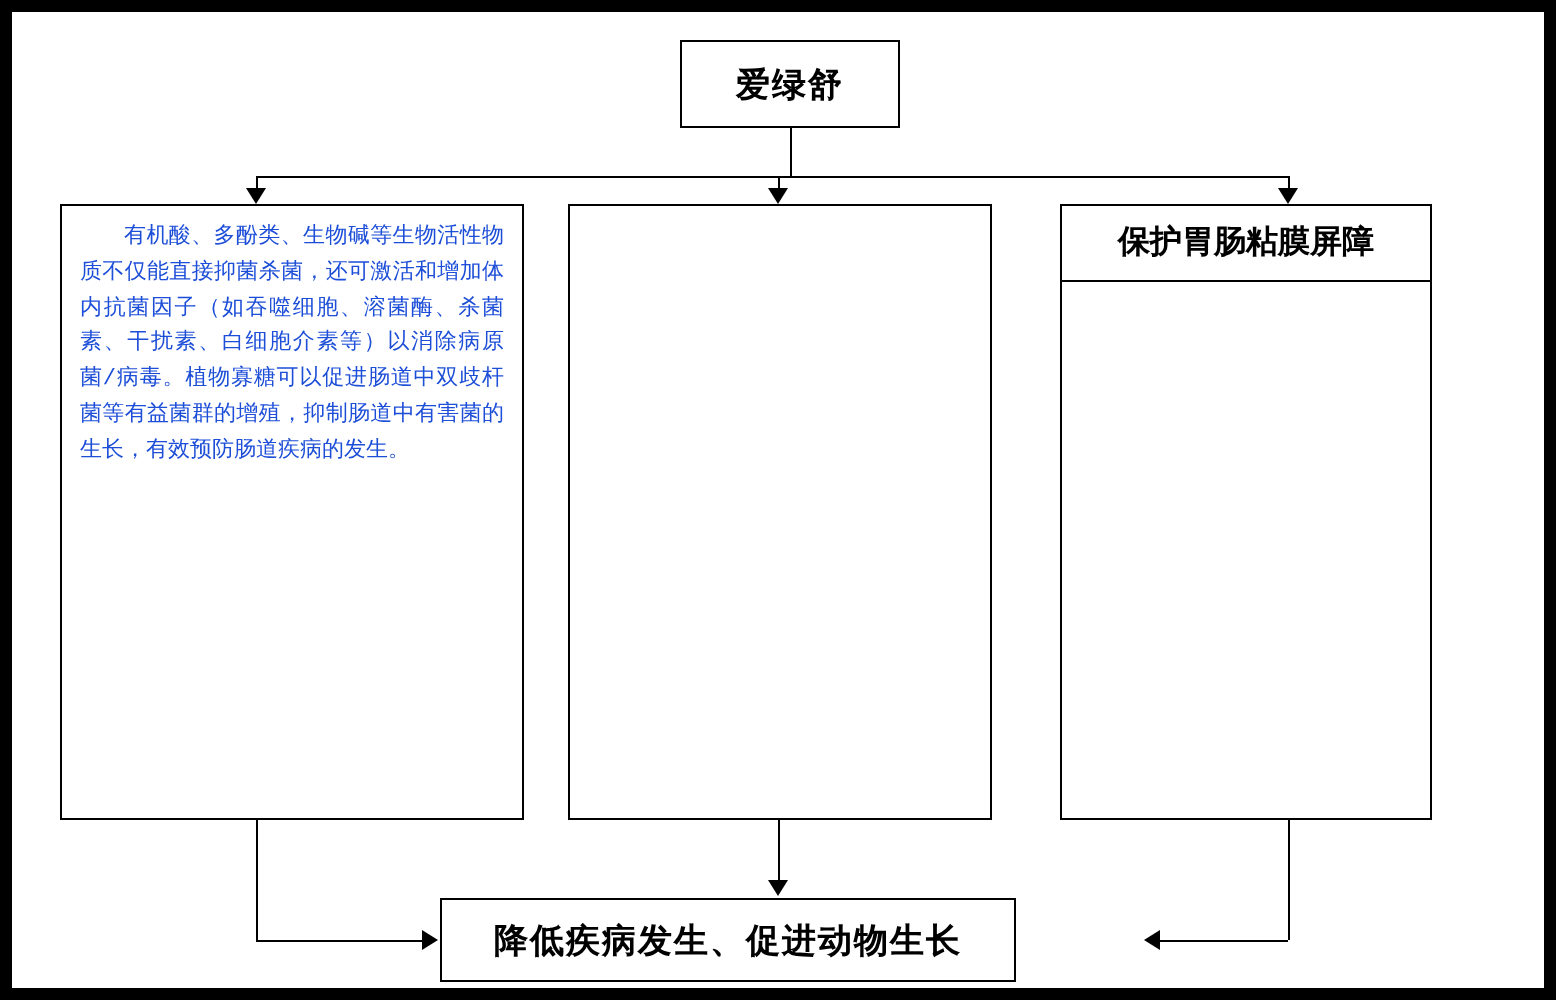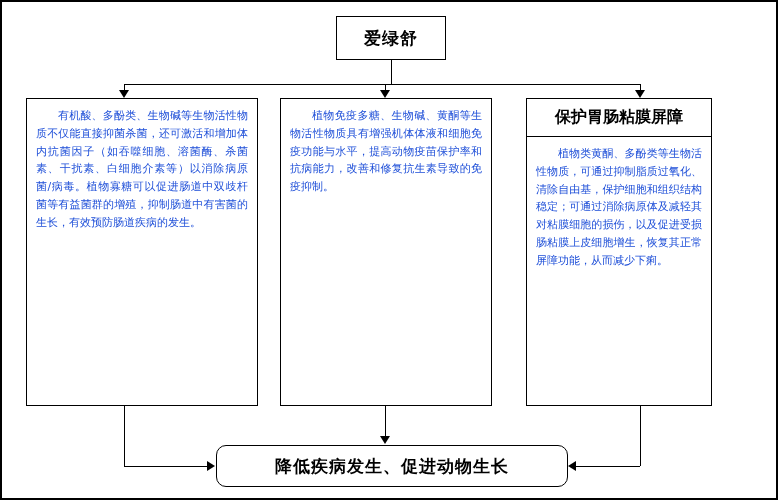--- a/index.html
+++ b/index.html
@@ -9,22 +9,23 @@
   }
   body {
     font-family: "DejaVu Sans", "Liberation Sans", sans-serif;
   }
   #page {
     position: relative;
     width: 778px;
     height: 500px;
     background: #ffffff;
     overflow: hidden;
-    border: 2px solid #000000;
+    border: 6px solid #000000;
     box-sizing: border-box;
+    font-family: Liberation Mono, monospace;
   }
 
   .box {
     position: absolute;
     border: 1px solid #000000;
     background: #ffffff;
     box-sizing: border-box;
   }
 
   .title-box {
@@ -77,23 +78,22 @@
     color: #1d4ed8;
     text-indent: 2em;
     text-align: justify;
     box-sizing: border-box;
   }
 
   
   #bottom-node {
     left: 214px;
     top: 443px;
-    width: 352px;
+    width: 288px;
     height: 42px;
-    border-radius: 10px;
   }
 
   
   .ln {
     position: absolute;
     background: #000000;
   }
   .ln-h { height: 1px; }
   .ln-v { width: 1px; }
 
@@ -140,26 +140,24 @@
   <div class="arrow-down" style="left:378px; top:88px;"></div>
 
   <div class="ln ln-v" style="left:638px; top:82px; height:8px;"></div>
   <div class="arrow-down" style="left:633px; top:88px;"></div>
 
   <div class="col" id="col-1">
     <div class="col-body">有机酸、多酚类、生物碱等生物活性物质不仅能直接抑菌杀菌，还可激活和增加体内抗菌因子（如吞噬细胞、溶菌酶、杀菌素、干扰素、白细胞介素等）以消除病原菌/病毒。植物寡糖可以促进肠道中双歧杆菌等有益菌群的增殖，抑制肠道中有害菌的生长，有效预防肠道疾病的发生。</div>
   </div>
 
   <div class="col" id="col-2">
-    <div class="col-body">植物免疫多糖、生物碱、黄酮等生物活性物质具有增强机体体液和细胞免疫功能与水平，提高动物疫苗保护率和抗病能力，改善和修复抗生素导致的免疫抑制。</div>
   </div>
 
   <div class="col" id="col-3">
     <div class="col-header">保护胃肠粘膜屏障</div>
-    <div class="col-body">植物类黄酮、多酚类等生物活性物质，可通过抑制脂质过氧化、清除自由基，保护细胞和组织结构稳定；可通过消除病原体及减轻其对粘膜细胞的损伤，以及促进受损肠粘膜上皮细胞增生，恢复其正常屏障功能，从而减少下痢。</div>
   </div>
 
   <div class="ln ln-v" style="left:122px; top:404px; height:60px;"></div>
   <div class="ln ln-h" style="left:122px; top:464px; width:84px;"></div>
   <div class="arrow-right" style="left:205px; top:459px;"></div>
 
   <div class="ln ln-v" style="left:383px; top:404px; height:31px;"></div>
   <div class="arrow-down" style="left:378px; top:434px;"></div>
 
   <div class="ln ln-v" style="left:638px; top:404px; height:60px;"></div>

